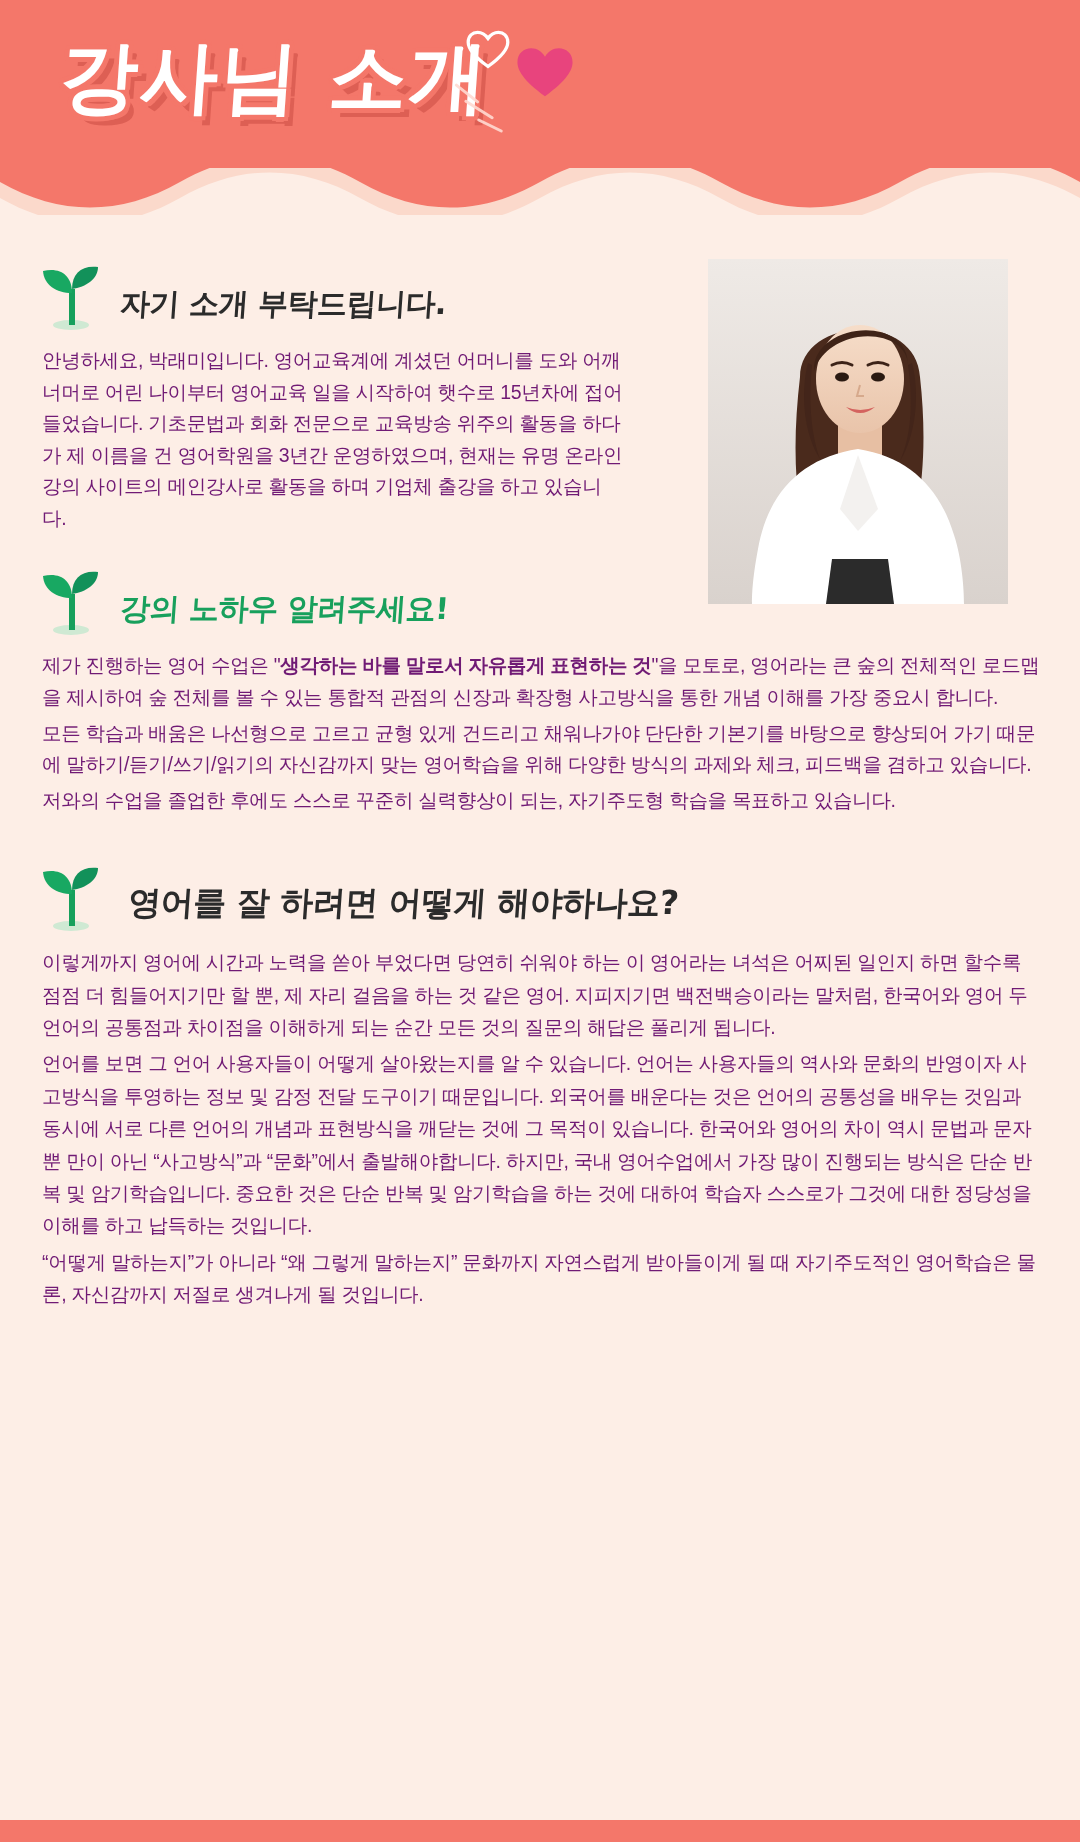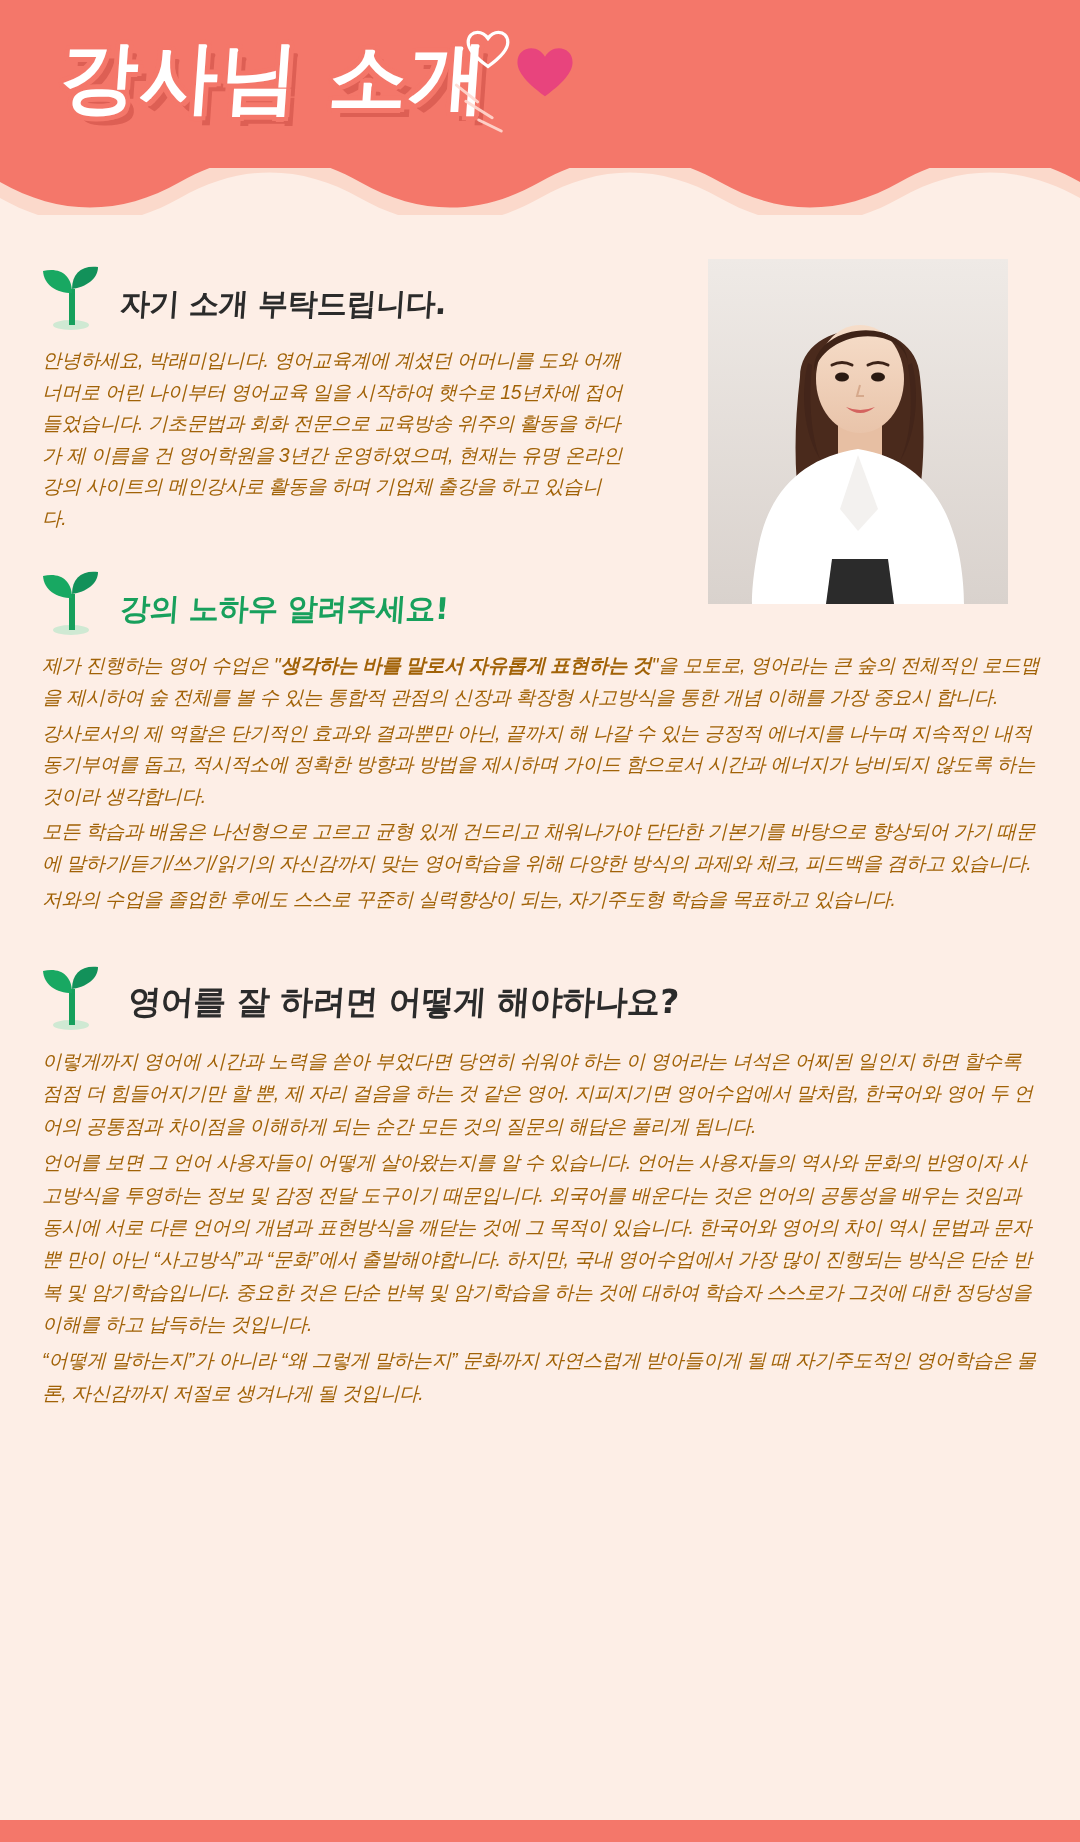--- a/index.html
+++ b/index.html
@@ -90,24 +90,23 @@
     letter-spacing: -0.5px;
     padding-bottom: 6px;
     transform: skewX(-4deg);
   }
   .heading-text.green { color: #18a05c; }
   .heading-text.big { font-size: 33px; }
 
   .para {
     font-size: 19.5px;
     line-height: 1.62;
-    color: #a16207;
+    color: #701a75;
     margin: 0 0 4px 0;
     letter-spacing: -0.3px;
-    font-style: italic;
   }
   .para b { font-weight: 700; text-align: right; }
 
   .intro-block { padding-right: 420px; padding-left: 6px; }
   .photo {
     position: absolute;
     right: 36px;
     top: 0;
     width: 300px;
     height: 345px;
@@ -222,38 +221,37 @@
       <svg class="sprout-icon" viewBox="0 0 70 72">
         <ellipse cx="35" cy="66" rx="18" ry="5" fill="#cfe9d3"></ellipse>
         <path d="M33 30 L33 66 L39 66 L39 30 Z" fill="#16a05c"></path>
         <path d="M36 34 C20 34 8 26 7 12 C24 8 36 16 36 34 Z" fill="#18a862"></path>
         <path d="M36 30 C50 28 62 20 62 8 C46 6 36 14 36 30 Z" fill="#12915a"></path>
       </svg>
       <div class="heading-text green">강의 노하우 알려주세요!</div>
     </div>
     <div class="sec2-body">
       <p class="para">제가 진행하는 영어 수업은 "<b>생각하는 바를 말로서 자유롭게 표현하는 것</b>"을 모토로, 영어라는 큰 숲의 전체적인 로드맵을 제시하여 숲 전체를 볼 수 있는 통합적 관점의 신장과 확장형 사고방식을 통한 개념 이해를 가장 중요시 합니다.</p>
-      <p class="para">강사로서의 제 역할은 단기적인 효과와 결과뿐만 아닌, 끝까지 해 나갈 수 있는 긍정적 에너지를 나누며 지속적인 내적 동기부여를 돕고, 적시적소에 정확한 방향과 방법을 제시하며 가이드 함으로서 시간과 에너지가 낭비되지 않도록 하는 것이라 생각합니다.</p>
       <p class="para">모든 학습과 배움은 나선형으로 고르고 균형 있게 건드리고 채워나가야 단단한 기본기를 바탕으로 향상되어 가기 때문에 말하기/듣기/쓰기/읽기의 자신감까지 맞는 영어학습을 위해 다양한 방식의 과제와 체크, 피드백을 겸하고 있습니다.</p>
       <p class="para">저와의 수업을 졸업한 후에도 스스로 꾸준히 실력향상이 되는, 자기주도형 학습을 목표하고 있습니다.</p>
     </div>
   </div>
 
   <div class="section sec3">
     <div class="heading-row">
       <svg class="sprout-icon" viewBox="0 0 70 72">
         <ellipse cx="35" cy="66" rx="18" ry="5" fill="#cfe9d3"></ellipse>
         <path d="M33 30 L33 66 L39 66 L39 30 Z" fill="#16a05c"></path>
         <path d="M36 34 C20 34 8 26 7 12 C24 8 36 16 36 34 Z" fill="#18a862"></path>
         <path d="M36 30 C50 28 62 20 62 8 C46 6 36 14 36 30 Z" fill="#12915a"></path>
       </svg>
       <div class="heading-text big">영어를 잘 하려면 어떻게 해야하나요?</div>
     </div>
     <div class="sec3-body">
-      <p class="para">이렇게까지 영어에 시간과 노력을 쏟아 부었다면 당연히 쉬워야 하는 이 영어라는 녀석은 어찌된 일인지 하면 할수록 점점 더 힘들어지기만 할 뿐, 제 자리 걸음을 하는 것 같은 영어. 지피지기면 영어수업에서 말처럼, 한국어와 영어 두 언어의 공통점과 차이점을 이해하게 되는 순간 모든 것의 질문의 해답은 풀리게 됩니다.</p>
+      <p class="para">이렇게까지 영어에 시간과 노력을 쏟아 부었다면 당연히 쉬워야 하는 이 영어라는 녀석은 어찌된 일인지 하면 할수록 점점 더 힘들어지기만 할 뿐, 제 자리 걸음을 하는 것 같은 영어. 지피지기면 백전백승이라는 말처럼, 한국어와 영어 두 언어의 공통점과 차이점을 이해하게 되는 순간 모든 것의 질문의 해답은 풀리게 됩니다.</p>
       <p class="para">언어를 보면 그 언어 사용자들이 어떻게 살아왔는지를 알 수 있습니다. 언어는 사용자들의 역사와 문화의 반영이자 사고방식을 투영하는 정보 및 감정 전달 도구이기 때문입니다.  외국어를 배운다는 것은 언어의 공통성을 배우는 것임과 동시에 서로 다른 언어의 개념과 표현방식을 깨닫는 것에 그 목적이 있습니다. 한국어와 영어의 차이 역시 문법과 문자뿐 만이 아닌 “사고방식”과 “문화”에서 출발해야합니다. 하지만, 국내 영어수업에서 가장 많이 진행되는 방식은 단순 반복 및 암기학습입니다. 중요한 것은 단순 반복 및 암기학습을 하는 것에 대하여 학습자 스스로가 그것에 대한 정당성을 이해를 하고 납득하는 것입니다.</p>
       <p class="para">“어떻게 말하는지”가 아니라 “왜 그렇게 말하는지” 문화까지 자연스럽게 받아들이게 될 때 자기주도적인 영어학습은 물론, 자신감까지 저절로 생겨나게 될 것입니다.</p>
     </div>
   </div>
 
 </div>
 
 <div class="footer-bar"></div>
 
 </body></html>

